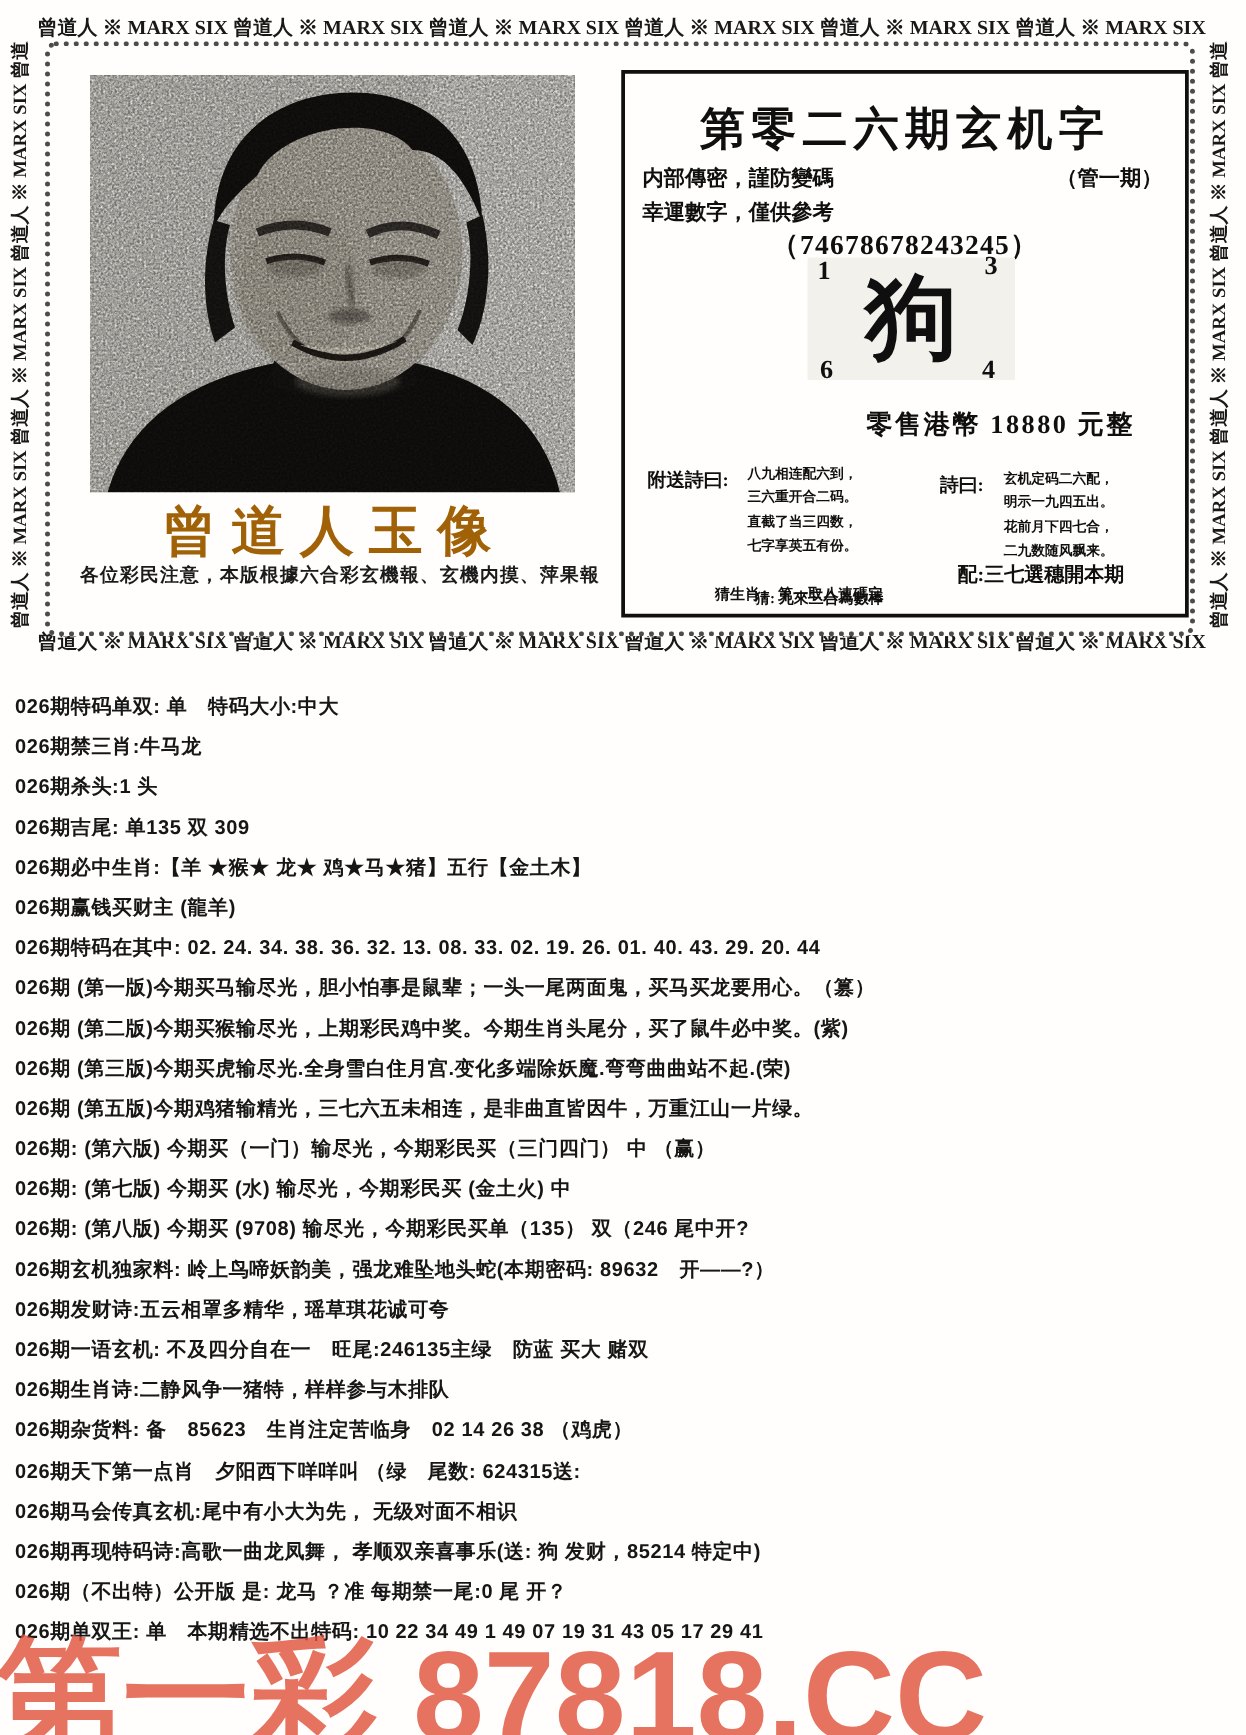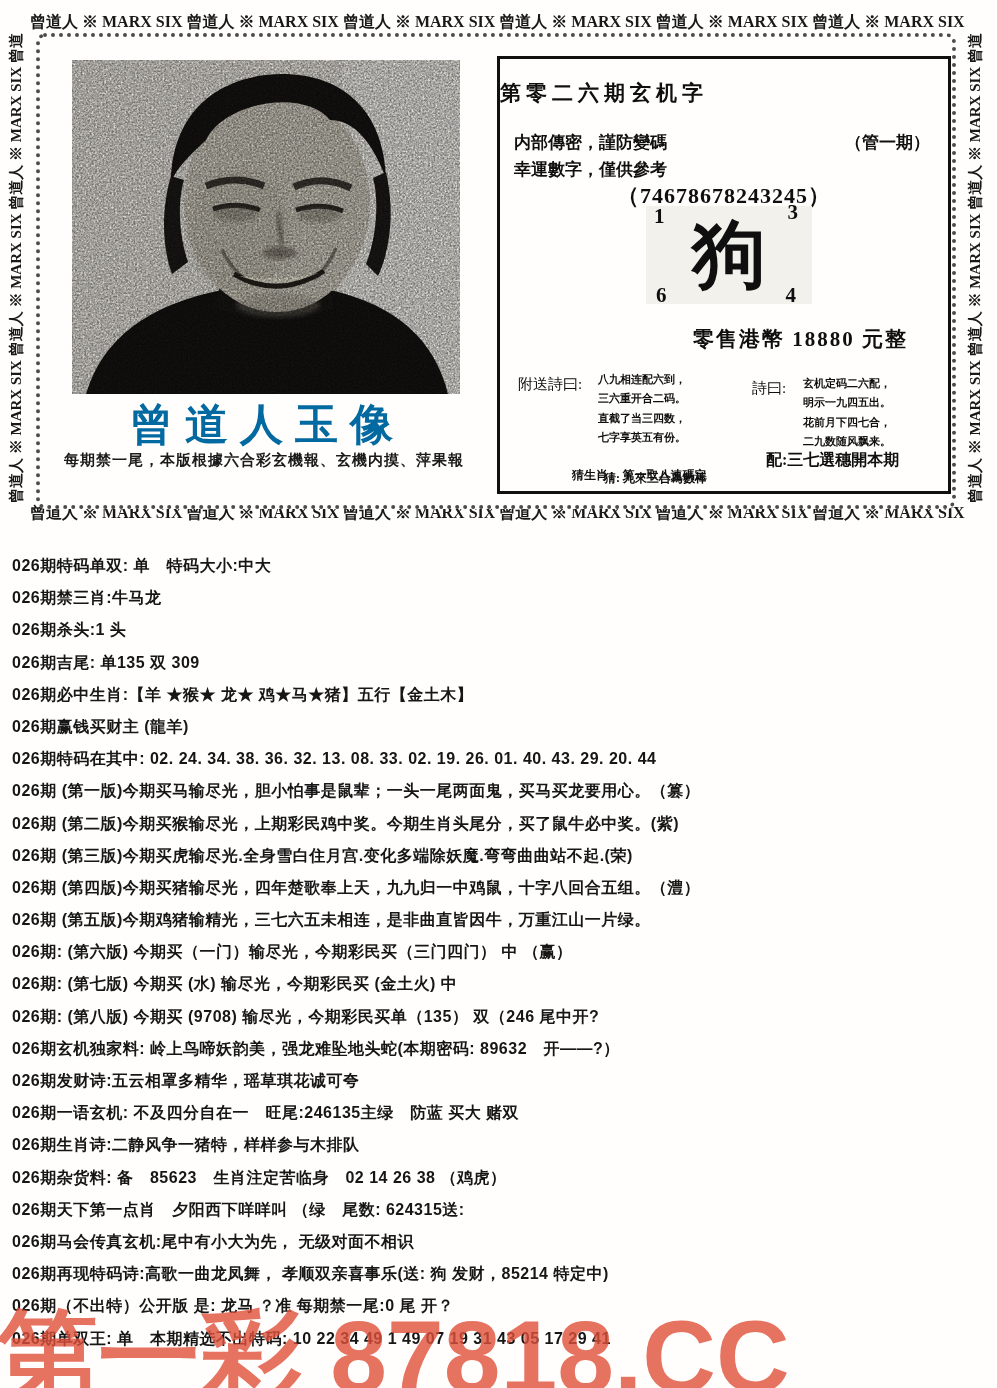--- a/index.html
+++ b/index.html
@@ -18,42 +18,42 @@
   .sideband.right{left:742px;top:257px;}
 
   .ornate-frame{position:absolute;left:36px;top:33px;width:912px;height:468px;
                 border:4px dotted #4c4c4c;border-radius:9px;background:#fffefc;}
 
   
   .photo{position:absolute;left:72px;top:60px;width:388px;height:334px;overflow:hidden;background:#e3e0d9;}
   .photo svg{display:block;}
   .photo-title{position:absolute;left:70px;top:396px;width:395px;text-align:center;
                font-family:"Liberation Serif",serif;font-weight:bold;font-size:43px;
-               letter-spacing:12px;color:#0369a1;}
+               letter-spacing:12px;color:#a16207;}
   .photo-note{position:absolute;left:64px;width:420px;font-family:"Liberation Serif",serif;
               font-weight:bold;font-size:15px;letter-spacing:1px;color:#1b1b1b;white-space:nowrap;overflow:hidden;}
   .photo-note.n1{top:451px;}
   .photo-note.n2{top:473px;}
 
   
   .mbox{position:absolute;left:497px;top:56px;width:448px;height:432px;border:3px solid #101010;background:#fffefc;}
   .mbox *{position:absolute;font-family:"Liberation Serif",serif;color:#0f0f0f;}
-  .m-title{top:20px;left:0;right:0;text-align:left;font-size:21px;font-weight:bold;letter-spacing:5px;}
+  .m-title{top:20px;left:0;right:0;text-align:center;font-size:36px;font-weight:bold;letter-spacing:5px;}
   .m-l1{top:72px;left:14px;font-size:17px;font-weight:bold;}
   .m-l1r{top:72px;right:18px;font-size:17px;font-weight:bold;}
   .m-l2{top:99px;left:14px;font-size:17px;font-weight:bold;}
   .m-nums{top:122px;left:0;right:0;text-align:center;font-size:22px;font-weight:bold;letter-spacing:1px;}
   .m-grid{left:146px;top:147px;width:166px;height:98px;background:#f3f1ec;}
   .m-grid .corner{font-size:21px;font-weight:bold;}
   .c-tl{left:8px;top:-2px;} .c-tr{right:14px;top:-6px;}
   .c-bl{left:10px;bottom:-4px;} .c-br{right:16px;bottom:-4px;}
   .zchar{left:0;right:0;top:0;bottom:0;text-align:center;line-height:98px;
          font-size:74px;font-weight:bold;}
   .m-price{top:266px;right:40px;font-size:21px;font-weight:bold;letter-spacing:2px;}
-  .p-label{font-size:15px;font-weight:normal;}
+  .p-label{font-size:15px;font-weight:bold;}
   .pl-label{left:18px;top:316px;}
   .pr-label{left:252px;top:320px;}
   .p-col{font-size:11px;font-weight:bold;line-height:19.4px;white-space:nowrap;position:absolute;}
   .pl-col{left:98px;top:311px;}
   .pr-col{left:303px;top:315px;}
   .p-col div{position:static;}
   .m-guess1{left:72px;top:408px;font-size:12px;font-weight:bold;font-family:Liberation Mono, monospace;}
   .m-match{left:266px;top:391px;font-size:16px;font-weight:bold;}
   .m-guess2{left:104px;top:411px;font-size:12px;font-weight:bold;}
 
@@ -114,21 +114,21 @@
       <path d="M150,190 Q161,211 174,220" stroke="#4a443b" stroke-width="3.5" fill="none" opacity="0.6"></path>
       <path d="M264,188 Q255,209 242,219" stroke="#4a443b" stroke-width="3.5" fill="none" opacity="0.6"></path>
       <path d="M162,214 Q206,240 252,211" stroke="#26221d" stroke-width="5" fill="none"></path>
       <path d="M168,216 Q206,231 246,213 Q206,222 168,216 Z" fill="#e9e2d2" opacity="0.9"></path>
       <ellipse cx="206" cy="245" rx="42" ry="12" fill="#8d8678" opacity="0.4" filter="url(#soft)"></ellipse>
 
       <rect width="388" height="334" filter="url(#grain)" opacity="0.5"></rect>
     </svg>
   </div>
   <div class="photo-title">曾道人玉像</div>
-  <div class="photo-note n1">每期禁一尾，本版根據六合彩玄機報、玄機内摸、萍果報</div>
+  <div class="photo-note n1">各位彩民注意，本版根據六合彩玄機報、玄機内摸、萍果報</div>
 
   <div class="mbox">
     <div class="m-title">第零二六期玄机字</div>
     <div class="m-l1">内部傳密，謹防變碼</div>
     <div class="m-l1r">（管一期）</div>
     <div class="m-l2">幸運數字，僅供參考</div>
     <div class="m-nums">（74678678243245）</div>
     <div class="m-grid">
       <span class="corner c-tl">1</span>
       <span class="corner c-tr">3</span>
@@ -160,21 +160,20 @@
     <div class="bline">026期特码单双: 单　特码大小:中大</div>
     <div class="bline">026期禁三肖:牛马龙</div>
     <div class="bline">026期杀头:1 头</div>
     <div class="bline">026期吉尾: 单135 双 309</div>
     <div class="bline">026期必中生肖:【羊 ★猴★ 龙★ 鸡★马★猪】五行【金土木】</div>
     <div class="bline">026期赢钱买财主 (龍羊)</div>
     <div class="bline">026期特码在其中: 02. 24. 34. 38. 36. 32. 13. 08. 33. 02. 19. 26. 01. 40. 43. 29. 20. 44</div>
     <div class="bline">026期 (第一版)今期买马输尽光，胆小怕事是鼠辈；一头一尾两面鬼，买马买龙要用心。（篡）</div>
     <div class="bline">026期 (第二版)今期买猴输尽光，上期彩民鸡中奖。今期生肖头尾分，买了鼠牛必中奖。(紫)</div>
     <div class="bline">026期 (第三版)今期买虎输尽光.全身雪白住月宫.变化多端除妖魔.弯弯曲曲站不起.(荣)</div>
-    <div class="bline">026期 (第四版)今期买猪输尽光，四年楚歌奉上天，九九归一中鸡鼠，十字八回合五组。（澧）</div>
     <div class="bline">026期 (第五版)今期鸡猪输精光，三七六五未相连，是非曲直皆因牛，万重江山一片绿。</div>
     <div class="bline">026期: (第六版) 今期买（一门）输尽光，今期彩民买（三门四门） 中 （赢）</div>
     <div class="bline">026期: (第七版) 今期买 (水) 输尽光，今期彩民买 (金土火) 中</div>
     <div class="bline">026期: (第八版) 今期买 (9708) 输尽光，今期彩民买单（135） 双（246 尾中开?</div>
     <div class="bline">026期玄机独家料: 岭上鸟啼妖韵美，强龙难坠地头蛇(本期密码: 89632　开——?）</div>
     <div class="bline">026期发财诗:五云相罩多精华，瑶草琪花诚可夸</div>
     <div class="bline">026期一语玄机: 不及四分自在一　旺尾:246135主绿　防蓝 买大 赌双</div>
     <div class="bline">026期生肖诗:二静风争一猪特，样样参与木排队</div>
     <div class="bline">026期杂货料: 备　85623　生肖注定苦临身　02 14 26 38 （鸡虎）</div>
     <div class="bline">026期天下第一点肖　夕阳西下咩咩叫 （绿　尾数: 624315送:</div>

